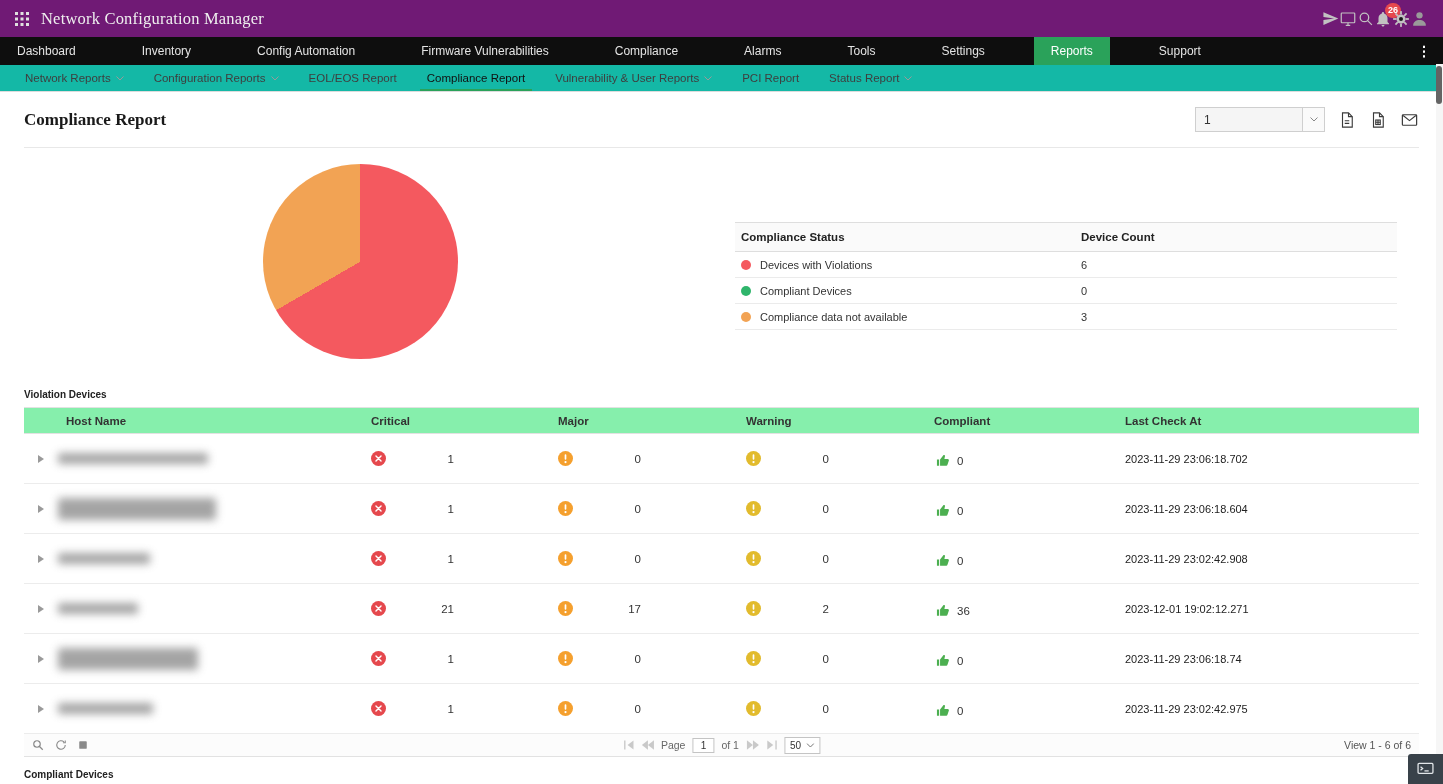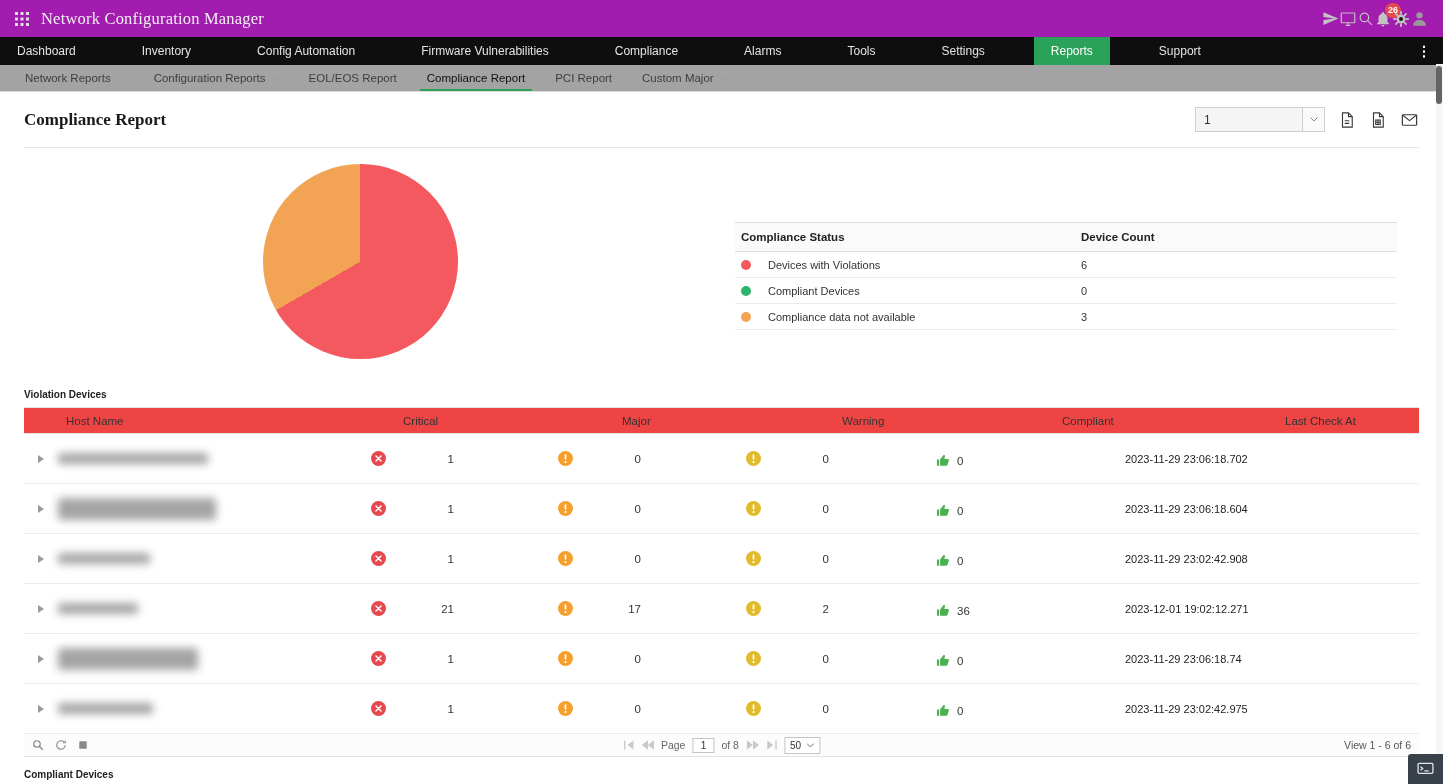--- a/index.html
+++ b/index.html
@@ -1,40 +1,40 @@
 <!DOCTYPE html>
 <html><head>
 <meta charset="utf-8">
 <style>
   * { box-sizing: border-box; margin: 0; padding: 0; }
   html,body { width:1443px; height:784px; overflow:hidden; background:#fff;
     font-family:"Liberation Sans", sans-serif; color:#333; position:relative; }
 
   
-  .topbar { height:37px; background:#a21caf; display:flex; align-items:center;
+  .topbar { height:37px; background:#701a75; display:flex; align-items:center;
     padding:0 14px; gap:11px; }
   .topbar .app-title { color:#efefef; font-family:"Liberation Serif", serif;
     font-size:16.5px; letter-spacing:.2px; }
   .topbar-right { margin-left:auto; display:flex; align-items:center; }
   .tb-icon { display:inline-flex; align-items:center; cursor:pointer; position:relative; }
   .badge { position:absolute; top:-7px; right:-9px; background:#e5484d; color:#fff;
     min-width:16px; height:15px; border-radius:9px; font-size:9px; font-weight:bold;
     display:flex; align-items:center; justify-content:center; padding:0 3px; }
 
   
   .navbar { height:28px; background:#0e0e0e; display:flex; align-items:stretch; }
   .nav-items { display:flex; align-items:stretch;gap:32px; }
   .nav-item { display:flex; align-items:center; padding:0 17px; color:#e4e4e4;
     font-size:12px; cursor:pointer; white-space:nowrap; }
   .nav-item.active { background:#2aa25a; color:#fff; }
   .nav-overflow { margin-left:auto; display:flex; align-items:center; padding:0 12px;
     color:#fff; font-size:14px; font-weight:bold; cursor:pointer; }
 
   
-  .subnav { height:27px; background:#a3a3a3; border-bottom:1px solid #dcdcdc;
+  .subnav { height:27px; background:#14b8a6; border-bottom:1px solid #dcdcdc;
     display:flex; align-items:stretch; padding-left:10px; }
   .subnav-item { display:flex; align-items:center; gap:5px; padding:0 15px;
     font-size:11.5px; color:#3e3e3e; cursor:pointer; position:relative; white-space:nowrap; }
   .subnav-item.active { color:#111; }
   .subnav-item.active::after { content:""; position:absolute; left:8px; right:8px;
     bottom:0; height:2px; background:#2aa25a; }
 
   
   .content { padding:0 24px; position:relative; }
   .title-row { height:56px; display:flex; align-items:center; border-bottom:1px solid #e8e8e8; }
@@ -51,32 +51,32 @@
   
   .chart-row { position:relative; height:235px; }
   .pie { position:absolute; left:239px; top:16px; width:195px; height:195px; border-radius:50%; }
   .legend { position:absolute; left:711px; top:74px; width:662px; }
   .legend-header { display:grid; grid-template-columns:340px 1fr; height:30px;
     align-items:center; border-top:1px solid #dedede; border-bottom:1px solid #dedede;
     background:#fafafa; font-weight:bold; font-size:11.5px; color:#222; padding-left:6px; }
   .legend-row { display:grid; grid-template-columns:340px 1fr; height:26px;
     align-items:center; border-bottom:1px solid #ebebeb; font-size:11px; color:#333;
     padding-left:6px; }
-  .lr-label { display:flex; align-items:center; gap:17px; }
+  .lr-label { display:flex; align-items:center; gap:9px; }
   .dot { width:10px; height:10px; border-radius:50%; display:inline-block; }
 
   
   .section-label { font-size:10px; font-weight:bold; color:#222; margin:6px 0 7px; }
   .section-label.compliant { margin-top:12px; }
 
   
   .vtable { border-top:1px solid #e2e2e2; }
   .vhead, .vrow { display:grid; grid-template-columns:347px 187px 188px 188px 191px 1fr; }
-  .vhead { height:26px; background:#ef4444; border-bottom:1px solid #e2e2e2;
-    align-items:center; font-size:11.5px; font-weight:normal; color:#333;gap:32px; }
+  .vhead { height:26px; background:#86efac; border-bottom:1px solid #e2e2e2;
+    align-items:center; font-size:11.5px; font-weight:bold; color:#333; }
   .vhead .hc:first-child { padding-left:42px; }
   .vrow { height:50px; align-items:center; border-bottom:1px solid #ececec;
     font-size:11.5px; color:#333; }
   .c.host { display:flex; align-items:center; padding-left:14px; gap:14px; }
   .expander { width:0; height:0; border-left:6px solid #9a9a9a;
     border-top:4.5px solid transparent; border-bottom:4.5px solid transparent; cursor:pointer; }
   .blur { background:#868686; border-radius:2px; filter:blur(4px); opacity:.75; height:11px; }
   .vrow:nth-child(1) .blur { width:150px; }
   .vrow:nth-child(2) .blur { width:158px; height:22px; }
   .vrow:nth-child(3) .blur { width:92px; }
@@ -211,24 +211,30 @@
         <path d="M0.5 0.5L4 4l3.5-3.5" stroke="#9a9a9a" fill="none"></path>
       </svg>
     </div>
     <div class="subnav-item">
       <span>EOL/EOS Report</span>
     </div>
     <div class="subnav-item active">
       <span>Compliance Report</span>
     </div>
     <div class="subnav-item">
+      <span>Vulnerability &amp; User Reports</span>
+      <svg width="8" height="5" viewBox="0 0 8 5">
+        <path d="M0.5 0.5L4 4l3.5-3.5" stroke="#9a9a9a" fill="none"></path>
+      </svg>
+    </div>
+    <div class="subnav-item">
       <span>PCI Report</span>
     </div>
     <div class="subnav-item">
-      <span>Custom Major</span>
+      <span>Status Report</span>
       <svg width="8" height="5" viewBox="0 0 8 5">
         <path d="M0.5 0.5L4 4l3.5-3.5" stroke="#9a9a9a" fill="none"></path>
       </svg>
     </div>
   </div>
 
 <div class="content">
 
   <div class="title-row">
     <h1>Compliance Report</h1>
@@ -557,21 +563,21 @@
             </svg>
         </span>
         <span class="pg-nav">
           <svg width="13" height="10" viewBox="0 0 14 10">
               <path d="M7 0L.5 5 7 10z" fill="#c9c9c9"></path>
               <path d="M13.5 0L7 5l6.5 5z" fill="#c9c9c9"></path>
             </svg>
         </span>
         <span class="pg-label">Page</span>
         <span class="pg-input">1</span>
-        <span class="pg-label">of 8</span>
+        <span class="pg-label">of 1</span>
         <span class="pg-nav">
           <svg width="13" height="10" viewBox="0 0 14 10">
               <path d="M.5 0L7 5 .5 10z" fill="#c9c9c9"></path>
               <path d="M7 0l6.5 5L7 10z" fill="#c9c9c9"></path>
             </svg>
         </span>
         <span class="pg-nav">
           <svg width="11" height="10" viewBox="0 0 12 10">
               <path d="M1 0l6.5 5L1 10z" fill="#c9c9c9"></path>
               <path d="M10.5 0v10" stroke="#c9c9c9" stroke-width="1.5"></path>

